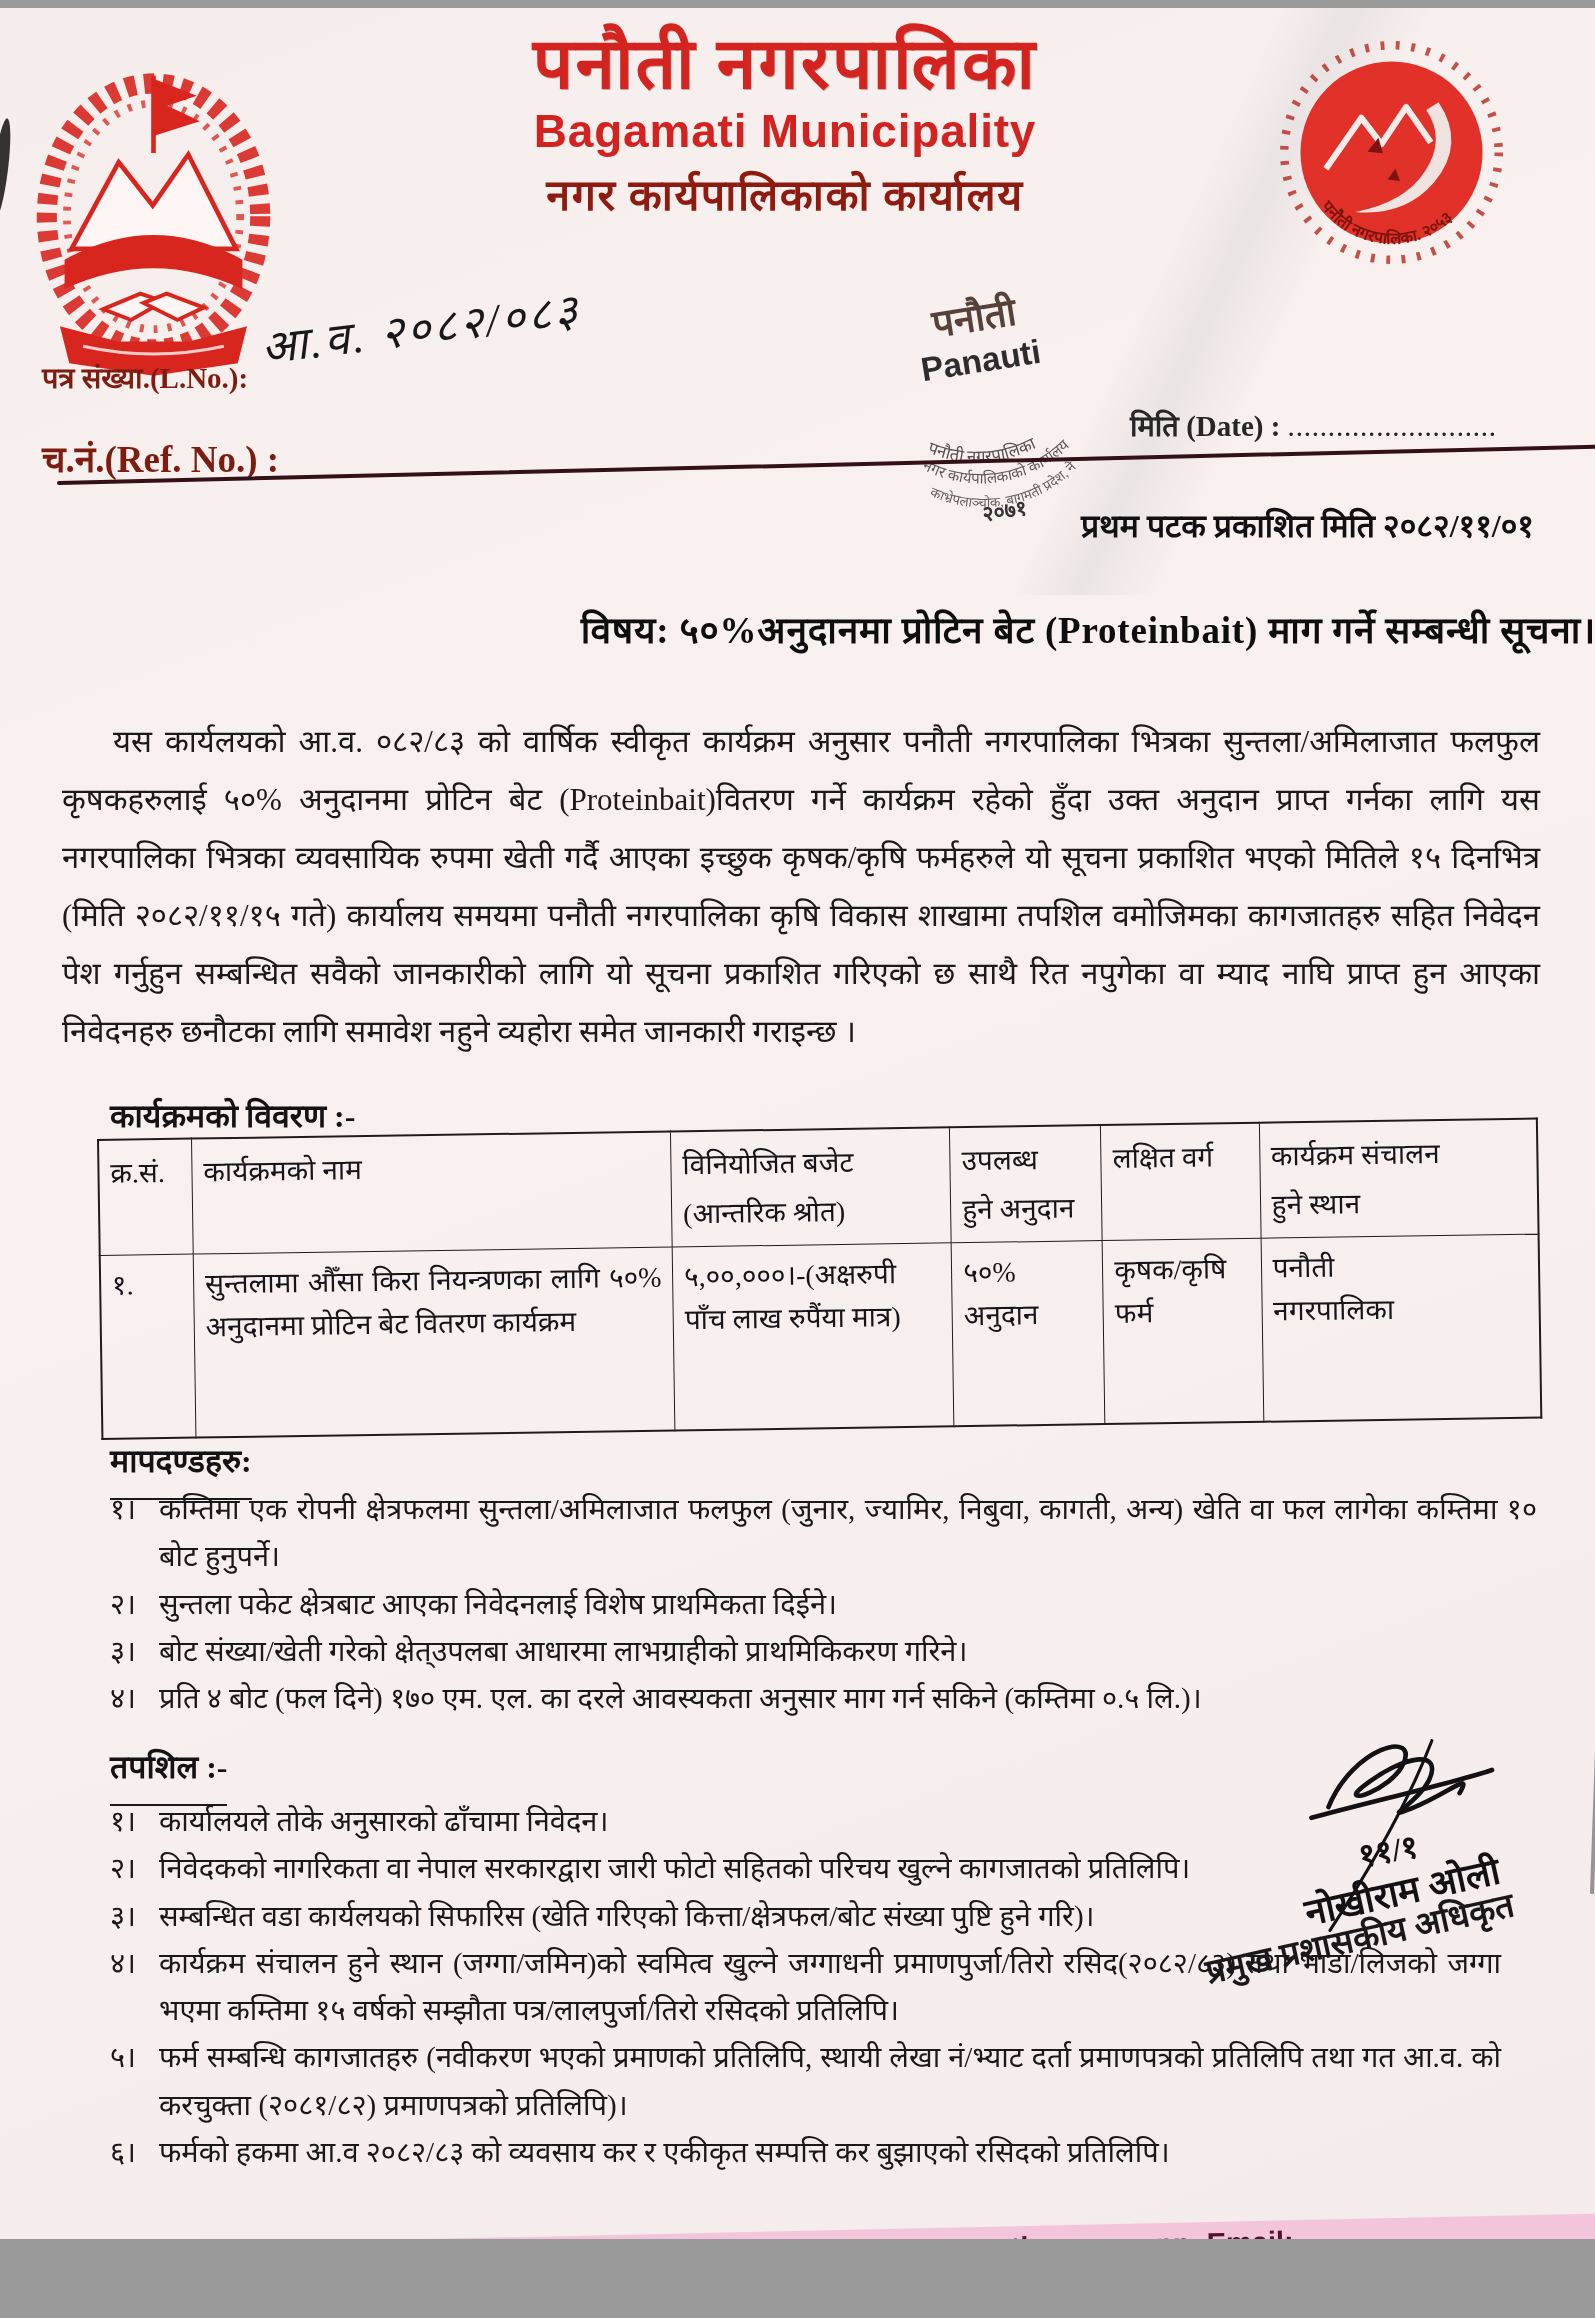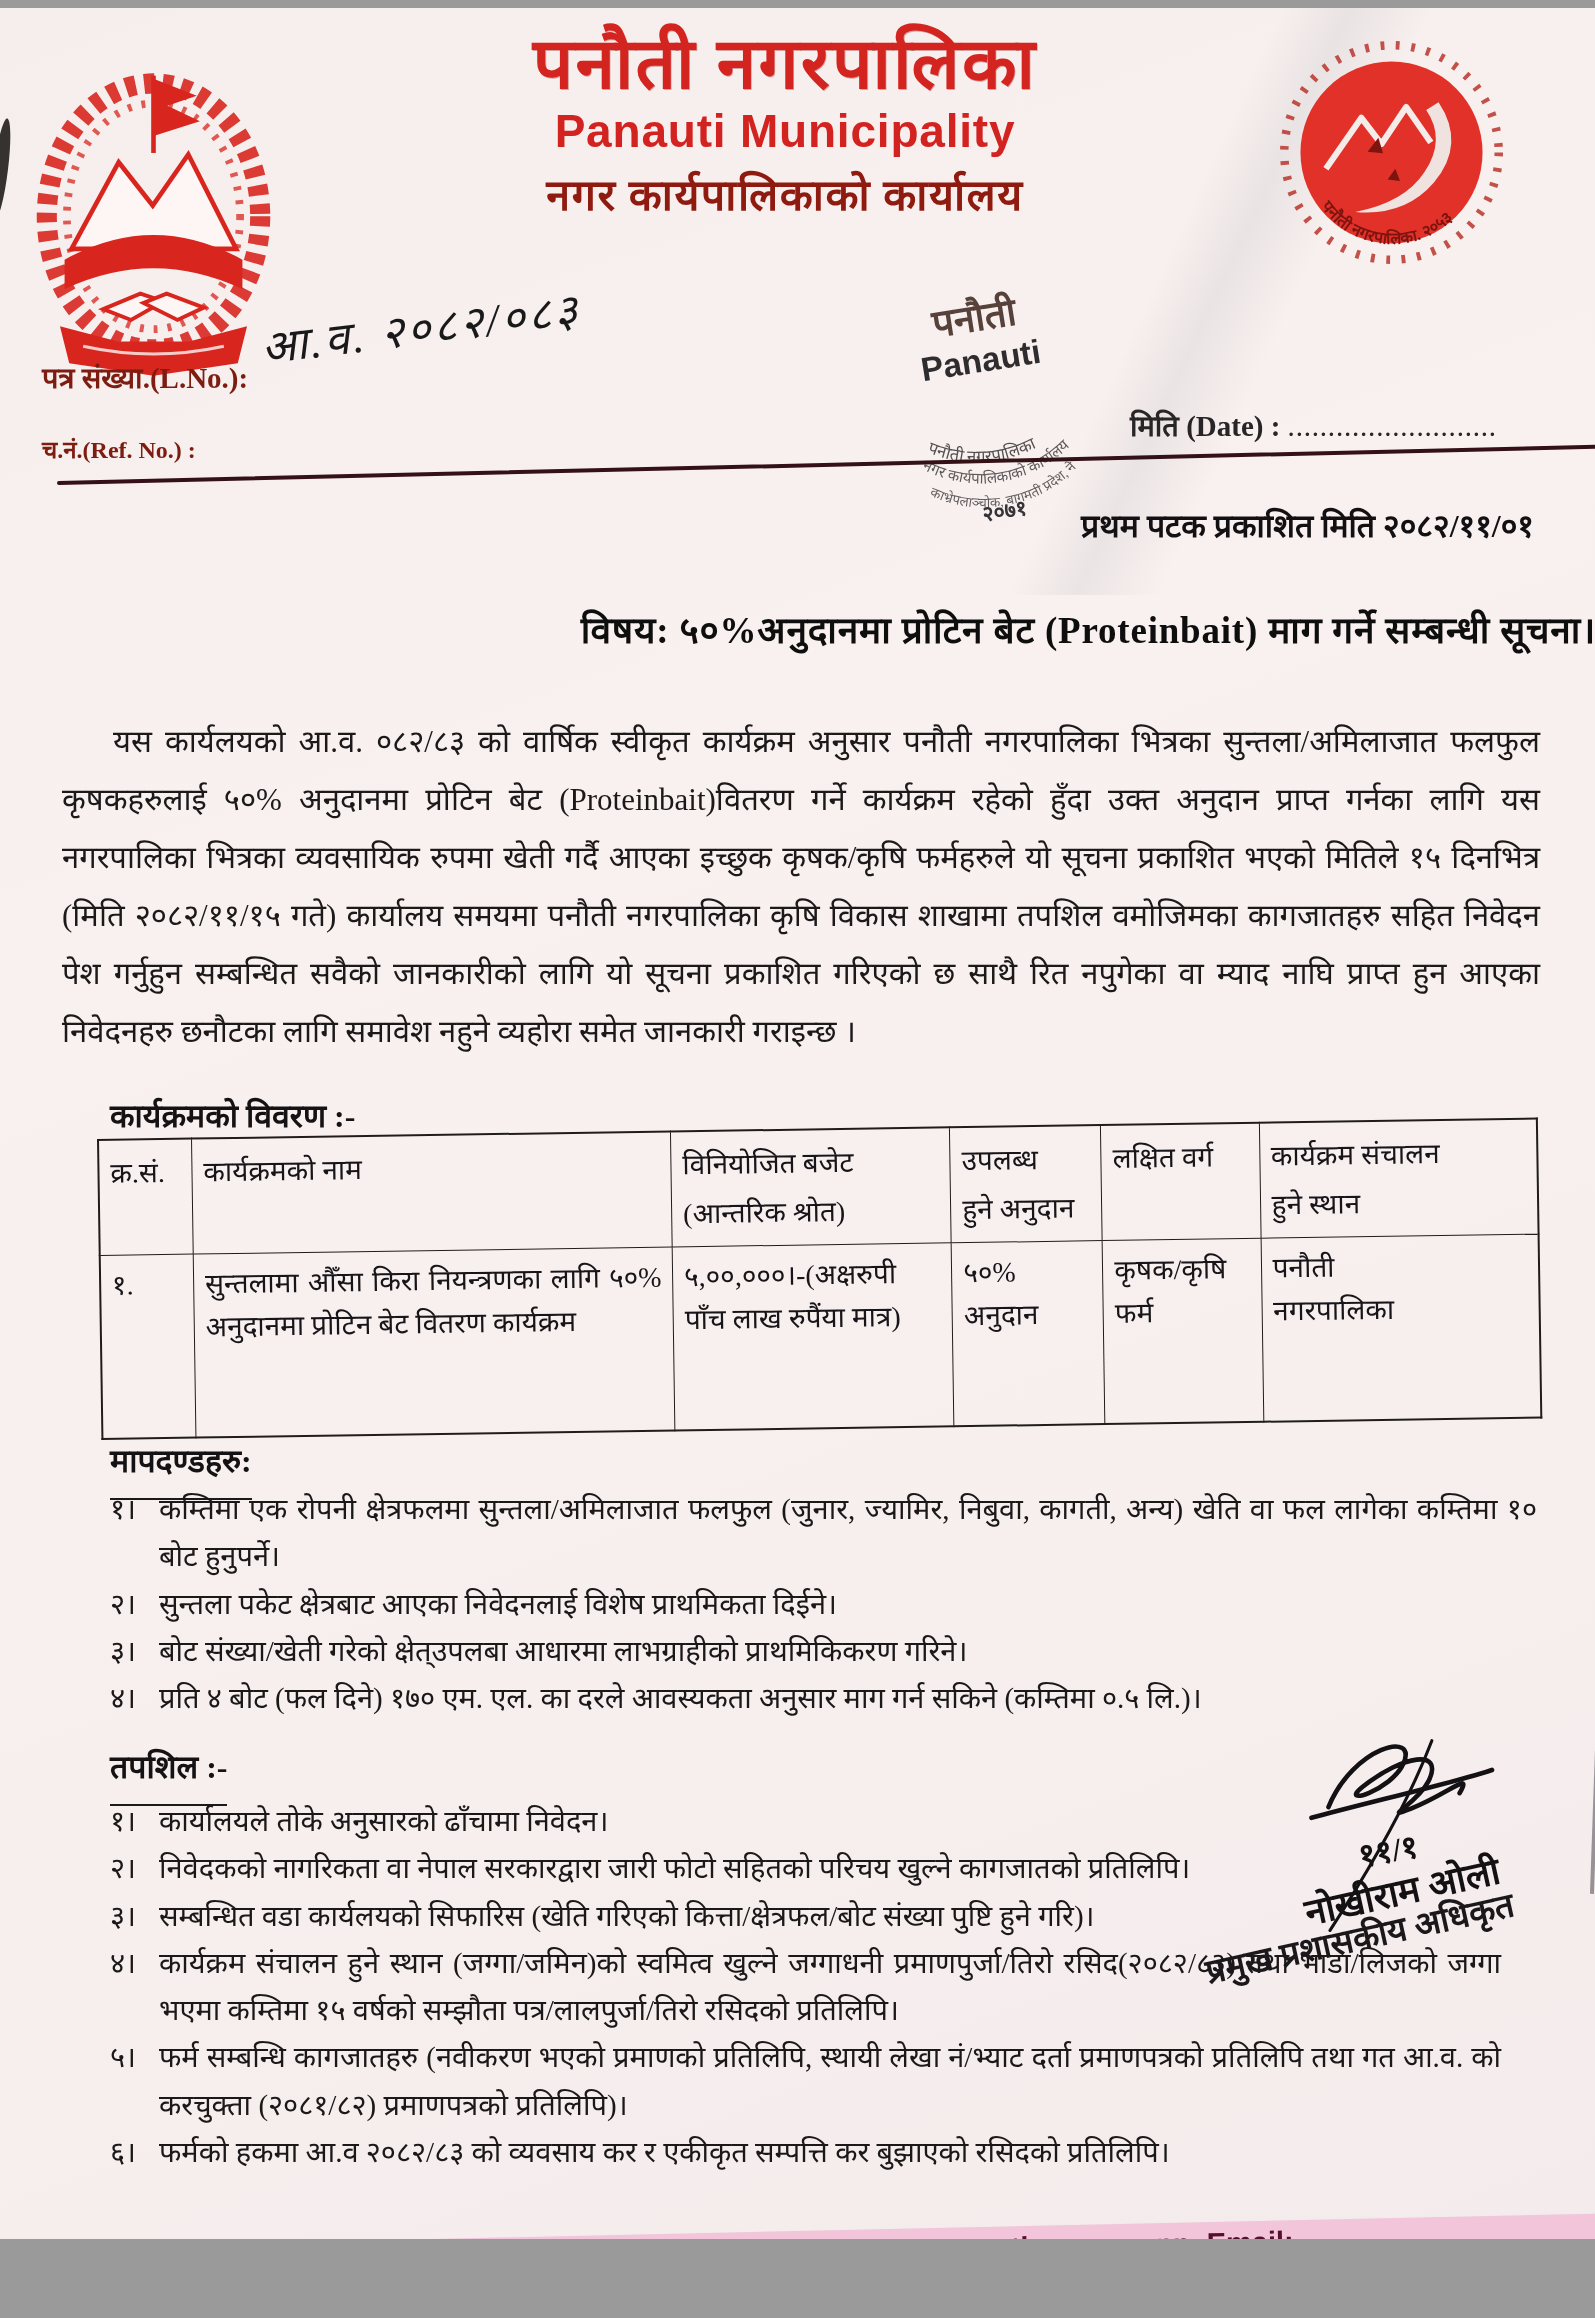--- a/index.html
+++ b/index.html
@@ -26,21 +26,21 @@
     margin-top:3.1px;letter-spacing:0.8px;}
   .sub-np{font-size:43px;font-weight:bold;color:#8f1a10;margin-top:6.2px;letter-spacing:1.5px;}
   .sub-en{font-size:33px;color:#3d3a3a;margin-top:4.6px;font-weight:bold;letter-spacing:1.5px;}
   .logo-right{position:absolute;left:1275px;top:28px;width:233px;height:233px;}
   .addr{position:absolute;left:1118px;top:243px;width:473px;font-size:26px;line-height:1.4;color:#252224;}
 
   
   .meta-lno{position:absolute;left:42px;top:349px;font-size:29px;font-weight:bold;color:#7d1d12;}
   .meta-lno-value{position:absolute;left:261px;top:308px;font-size:45px;color:#19181a;
     font-style:italic;transform:rotate(-7deg);transform-origin:left center;letter-spacing:3.1px;}
-  .meta-ref{position:absolute;left:42px;top:424px;font-size:24px;font-weight:bold;color:#7d1d12;text-align:center;}
+  .meta-ref{position:absolute;left:42px;top:424px;font-size:37px;font-weight:bold;color:#7d1d12;text-align:center;}
   .stamp{position:absolute;left:864px;top:271px;width:247px;height:247px;transform:rotate(-9deg);opacity:.92;}
   .meta-date{position:absolute;left:1130px;top:397px;font-size:29px;color:#282526;font-weight:bold;}
   .meta-date .dots{font-weight:normal;letter-spacing:0.8px;}
   .divider{position:absolute;left:57px;top:473px;width:1541px;height:3.9px;background:#331117;
     transform:rotate(-1.35deg);transform-origin:left center;border-radius:2.3px;}
   .published{position:absolute;right:62px;top:495px;font-size:32px;font-weight:bold;color:#131013;}
 
   
   .subject{position:absolute;left:16px;right:0;top:595px;text-align:right;font-size:37px;
     font-weight:bold;color:#0f0e0f;letter-spacing:0.8px;}
@@ -101,21 +101,21 @@
     <path d="M55 252 L116 140 L160 196 L206 130 L268 252 Z" fill="#fdf6f4" stroke="#d8261f" stroke-width="6"></path>
     <path d="M46 266 Q161 202 276 266 L276 304 Q161 250 46 304 Z" fill="#d8261f"></path>
     <path d="M96 330 l48 -20 30 10 -42 24 z" fill="#fdf6f4" stroke="#d8261f" stroke-width="5"></path>
     <path d="M226 328 l-48 -18 -30 12 44 22 z" fill="#fdf6f4" stroke="#d8261f" stroke-width="5"></path>
     <path d="M40 352 L115 372 L207 372 L282 352 L270 400 L161 416 L52 400 Z" fill="#d8261f"></path>
     <path d="M70 378 Q161 398 252 378" stroke="#fdf6f4" stroke-width="4" fill="none" opacity="0.8"></path>
   </svg>
 
   <div class="head-center">
     <div class="title-np">पनौती नगरपालिका</div>
-    <div class="title-en">Panauti Municipality</div>
+    <div class="title-en">Bagamati Municipality</div>
     <div class="sub-np">नगर कार्यपालिकाको कार्यालय</div>
   </div>
 
   <svg class="logo-right" viewBox="0 0 302 302">
     <defs>
       <path id="logoArc" d="M52 208 A112 112 0 0 0 252 208"></path>
     </defs>
     <circle cx="151" cy="151" r="139" fill="none" stroke="#b8352b" stroke-width="11" stroke-dasharray="5 15" opacity="0.85"></circle>
     <circle cx="151" cy="151" r="118" fill="#e23128"></circle>
     <path d="M66 172 L112 106 L138 140 L170 92 L202 138" fill="none" stroke="#f5ebe8" stroke-width="8" stroke-linejoin="round"></path>

